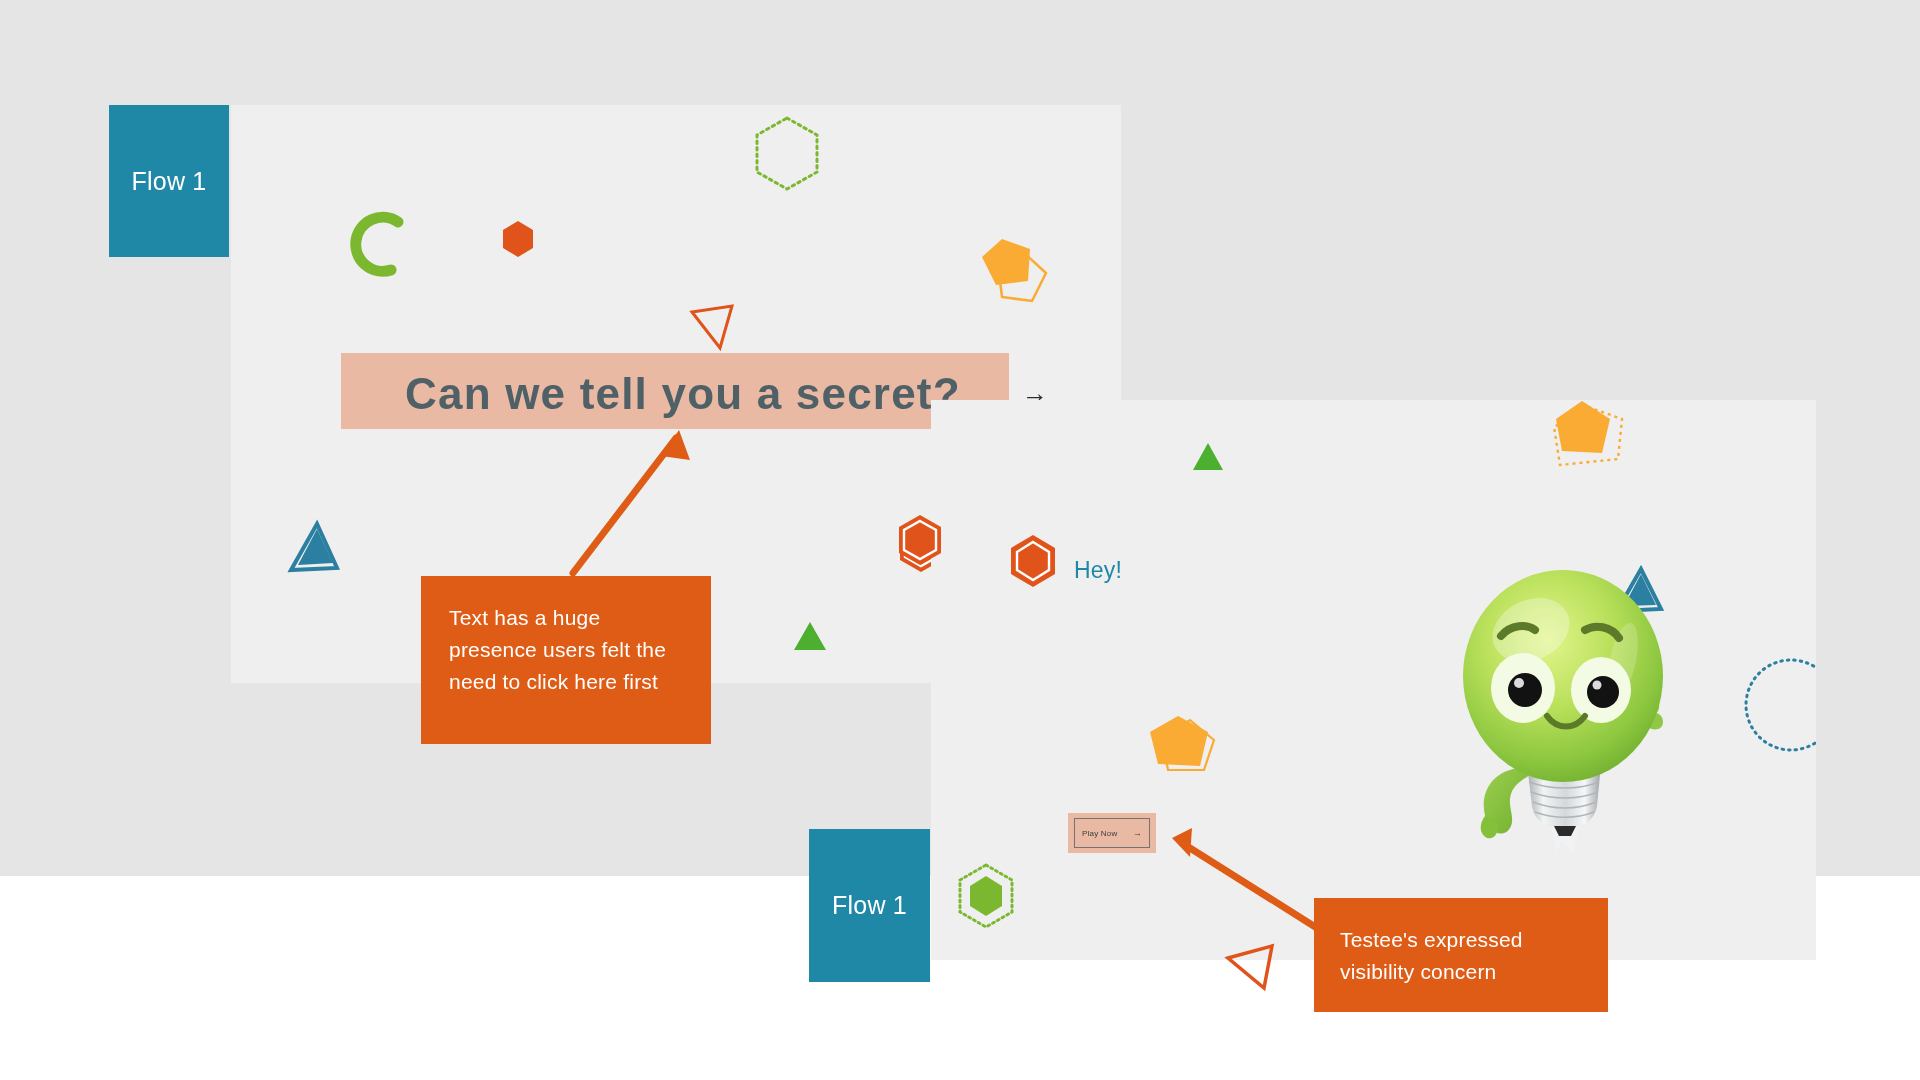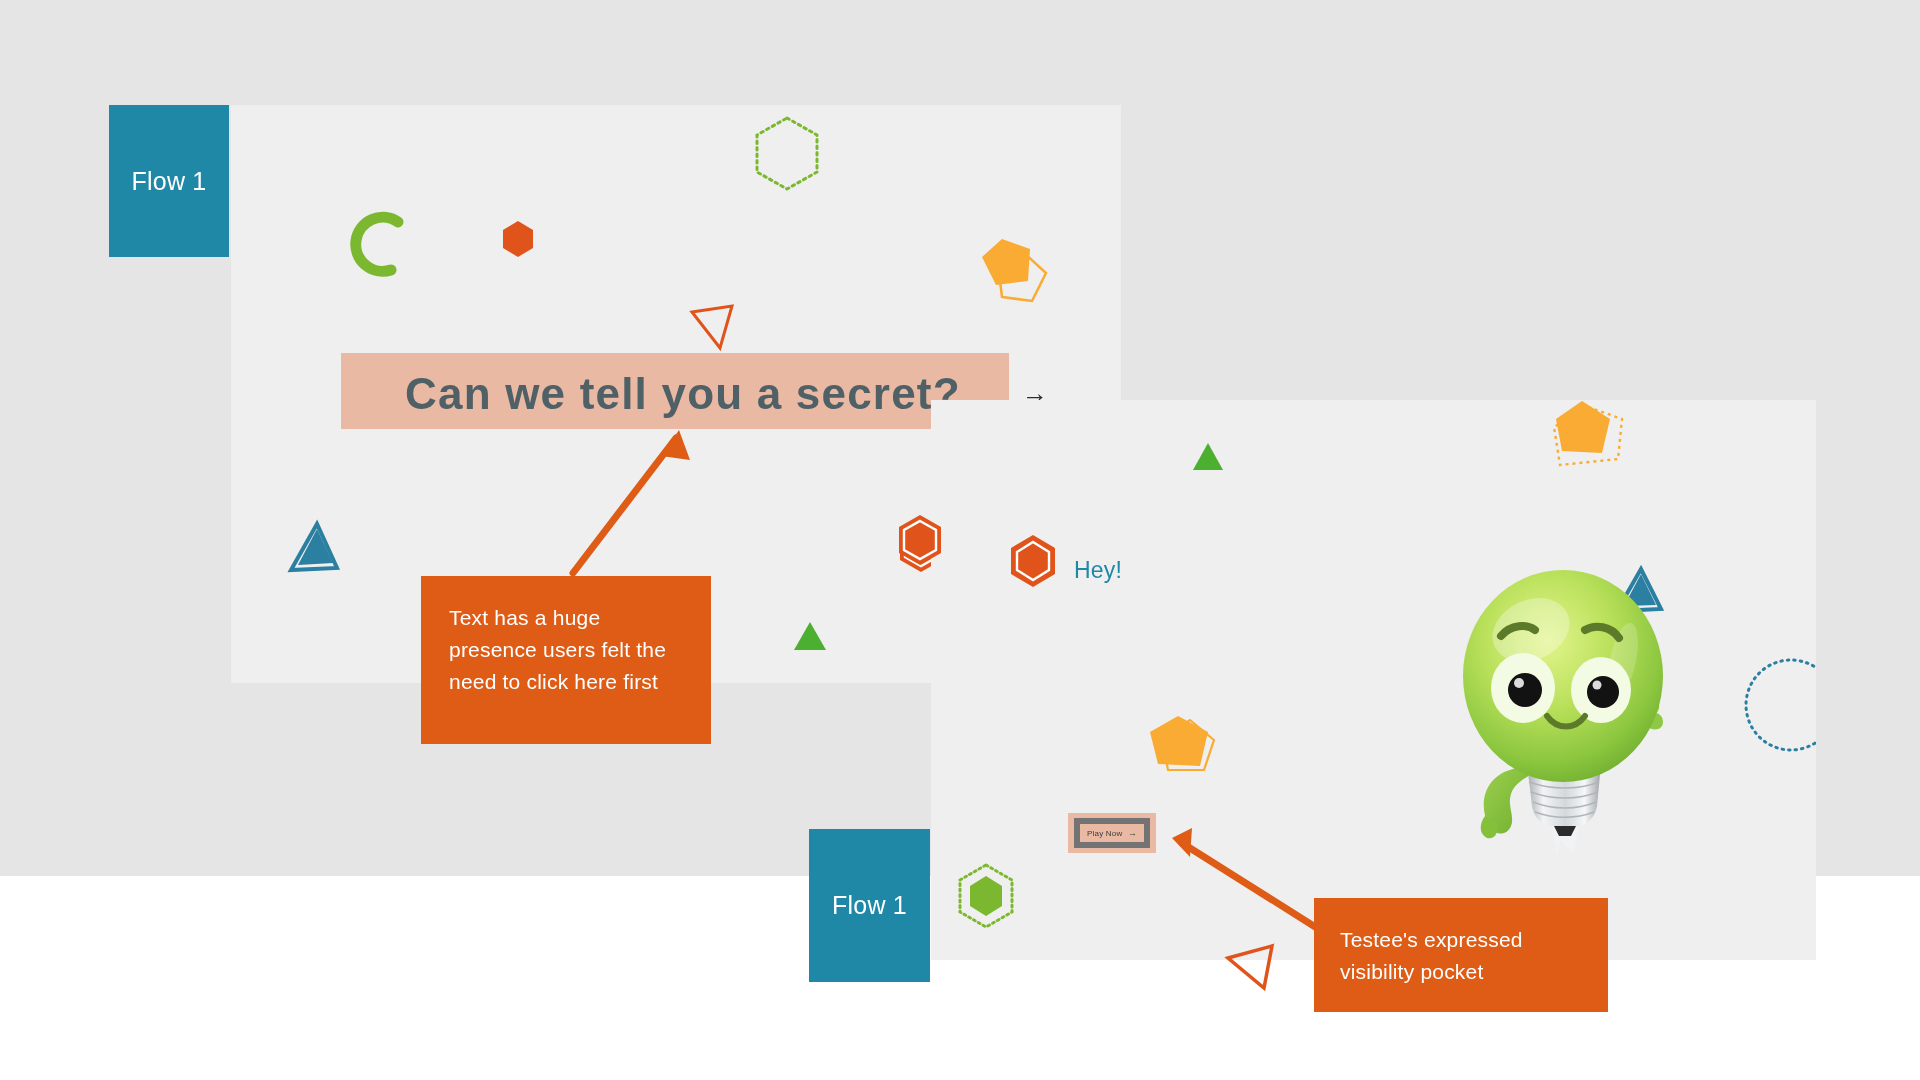--- a/index.html
+++ b/index.html
@@ -167,21 +167,21 @@
     letter-spacing: .3px;
     z-index: 24;
   }
   #play-now-button {
     position: absolute;
     left: 1074px;
     top: 818px;
     width: 76px;
     height: 30px;
     background: #eab9a3;
-    border: 6px solid #737373;
+    border: 1px solid #737373;
     display: flex;
     align-items: center;
     justify-content: space-between;
     padding: 0 7px;
     box-sizing: border-box;
     z-index: 26;
     cursor: pointer;
   }
   #play-now-button .pn-label {
     font-size: 8px;
@@ -449,16 +449,16 @@
     <g>
       <line x1="1320" y1="930" x2="1182" y2="843" stroke="#df5c16" stroke-width="7" stroke-linecap="round"></line>
       <polygon points="1172,838 1192,828 1190,857" fill="#df5c16"></polygon>
     </g>
   </svg>
 
   <div id="annotation-one" class="annotation">
     <span>Text has a huge presence users felt the need to click here first</span>
   </div>
   <div id="annotation-two" class="annotation">
-    <span>Testee's expressed visibility pocket</span>
+    <span>Testee's expressed visibility concern</span>
   </div>
 
 </div>
 
 </body></html>

